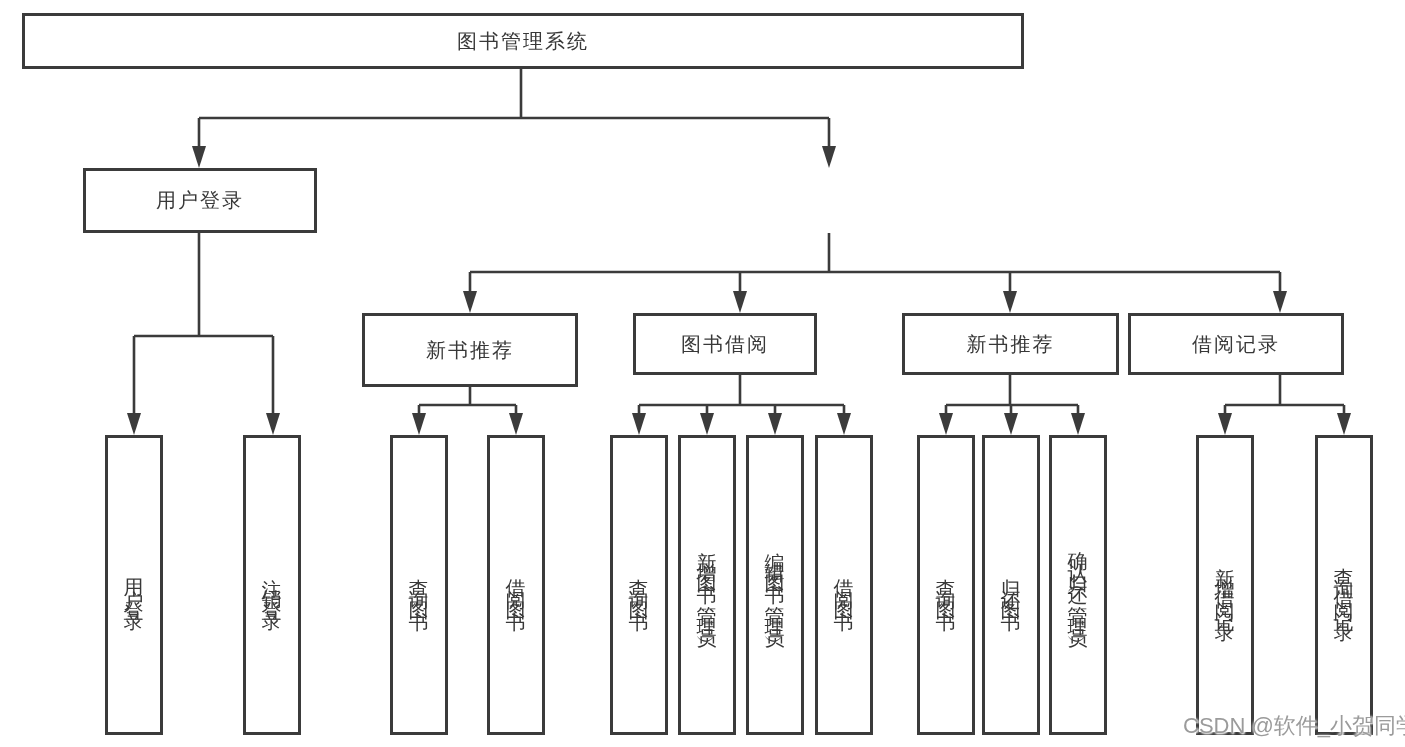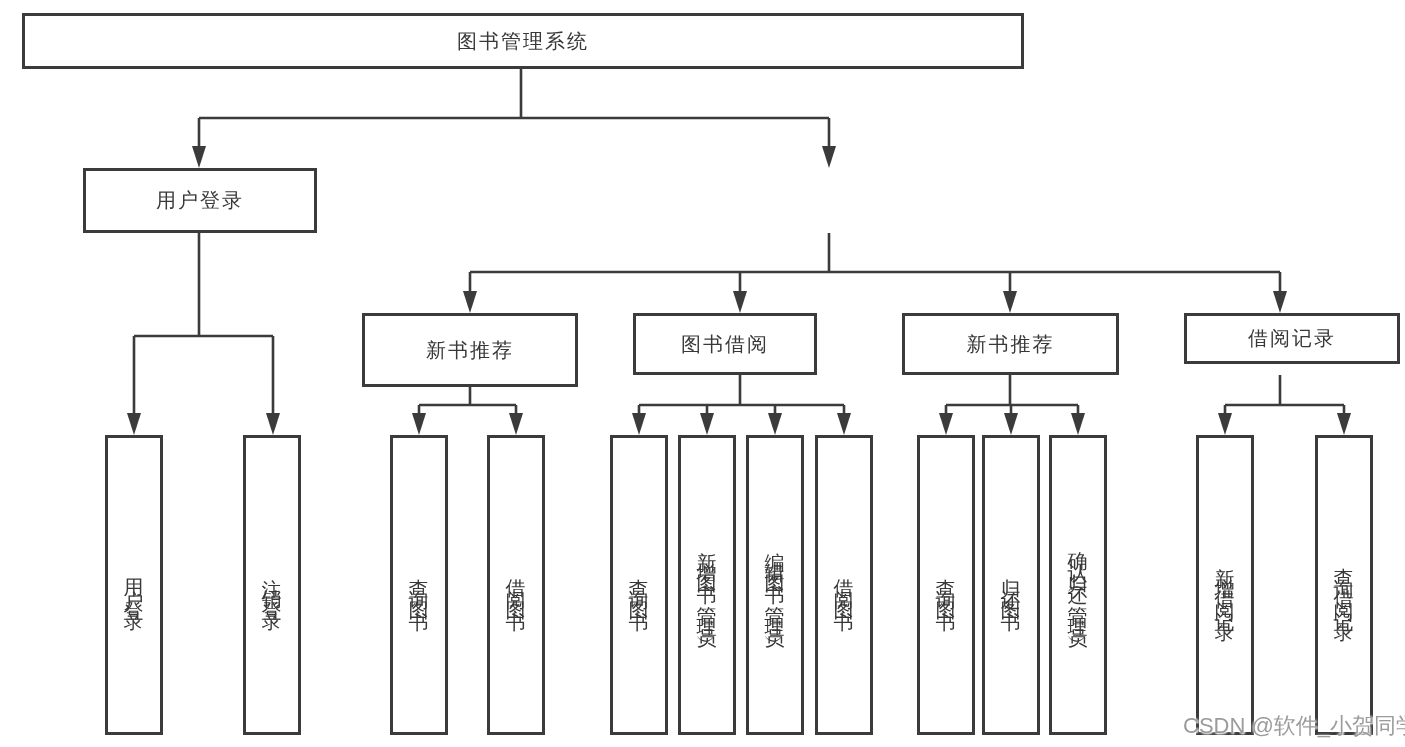--- a/index.html
+++ b/index.html
@@ -76,21 +76,21 @@
 
   <div class="box" style="left:362px;top:313px;width:216px;height:74px">
     <span class="hlbl">新书推荐</span>
   </div>
   <div class="box" style="left:633px;top:313px;width:184px;height:62px">
     <span class="hlbl">图书借阅</span>
   </div>
   <div class="box" style="left:902px;top:313px;width:217px;height:62px">
     <span class="hlbl">新书推荐</span>
   </div>
-  <div class="box" style="left:1184px;top:313px;width:216px;height:51px">
+  <div class="box" style="left:1128px;top:313px;width:216px;height:62px">
     <span class="hlbl">借阅记录</span>
   </div>
 
   <div class="box vbox" style="left:105px;top:435px">
     <span class="vlbl">用户登录</span>
   </div>
   <div class="box vbox" style="left:243px;top:435px">
     <span class="vlbl">注销登录</span>
   </div>
 

